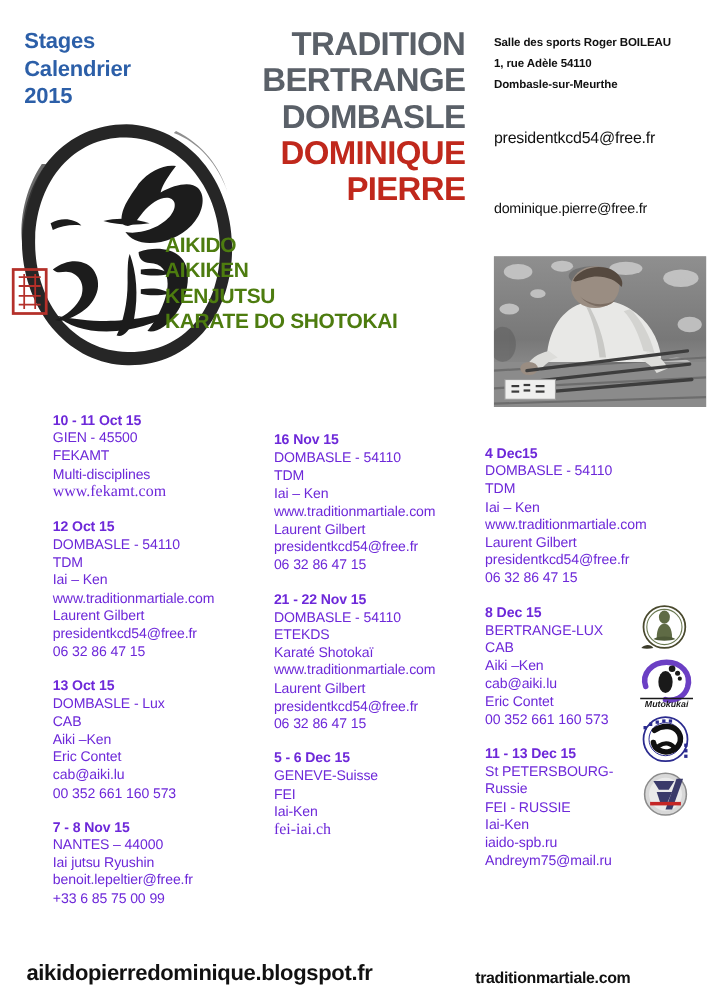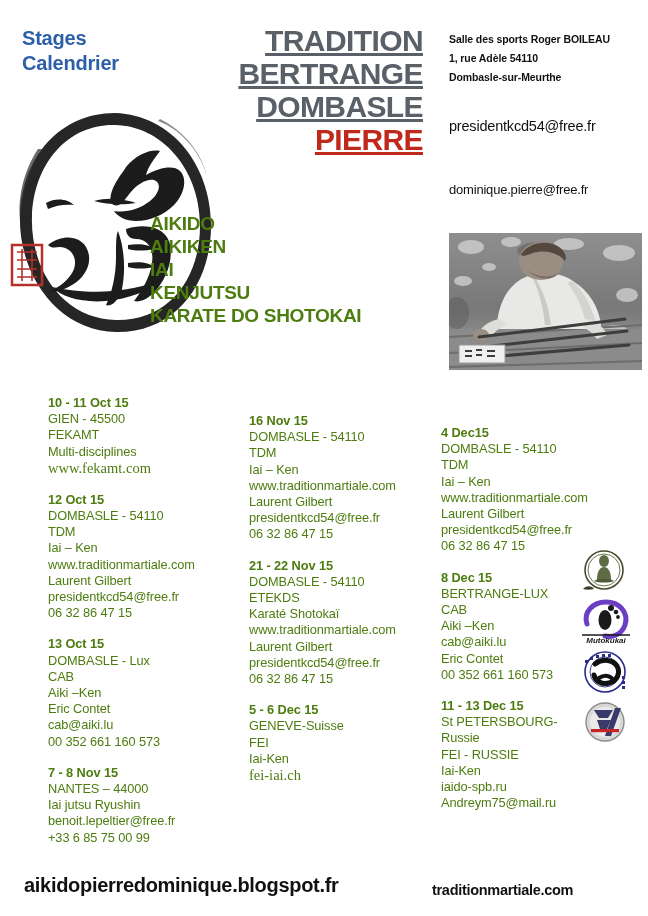--- a/index.html
+++ b/index.html
@@ -47,21 +47,20 @@
     width: 243px;
     text-align: right;
   }
   .title-line {
     font-size: 30px;
     font-weight: bold;
     line-height: 33px;
     letter-spacing: -0.6px;
     color: #5a6068;
     white-space: nowrap;
-    text-decoration: underline;
   }
   .title-line.red { color: #c0281c; }
 
   #disciplines {
     position: absolute;
     left: 150px;
     top: 212px;
     width: 273px;
     color: #4d7c0f;
   }
@@ -114,22 +113,21 @@
     overflow: hidden;
     background: #8e8e8e;
   }
   #practitioner-photo svg { display:block; }
 
   
   .events-col {
     position: absolute;
     font-size: 12.8px;
     line-height: 16.2px;
-    color: #4d7c0f;
-    margin-top: 21px;
+    color: #6d28d9;
   }
   #col-1 { left: 48px;  top: 374px; width: 190px; }
   #col-2 { left: 249px; top: 392px; width: 190px; }
   #col-3 { left: 441px; top: 404px; width: 150px; }
 
   .event { margin-bottom: 15px; }
   .event:last-child { margin-bottom: 0; }
   .event-date {
     font-weight: bold;
     letter-spacing: -0.1px;
@@ -180,20 +178,21 @@
     letter-spacing: -0.3px;
     color: #111;
   }
 </style>
 </head>
 <body>
 
 <div id="calendar-heading">
   <div>Stages</div>
   <div>Calendrier</div>
+  <div>2015</div>
 </div>
 
 <div id="enso-logo">
   <svg width="215" height="235" viewBox="0 0 215 235" aria-hidden="true">
 
     <path d="M107 8 C 52 8 14 52 12 110 C 10 170 50 226 108 227 C 168 228 204 178 203 118 C 202 60 164 10 107 8 Z
              M107 20 C 154 21 191 64 192 118 C 193 172 162 216 108 215 C 56 214 22 166 24 111 C 26 58 60 19 107 20 Z" fill="#262626"></path>
     <path d="M30 44 C 14 68 10 96 12 114 C 14 92 20 64 34 44 Z" fill="#3a3a3a" opacity="0.75"></path>
     <path d="M150 16 C 172 24 190 44 199 70 C 192 46 176 26 152 14 Z" fill="#444" opacity="0.6"></path>
 
@@ -216,27 +215,27 @@
       <rect x="4" y="140" width="30" height="40" fill="none" stroke="#b4302a" stroke-width="2.5"></rect>
       <path d="M9 147 h20 M9 155 h20 M9 164 h20 M9 172 h20 M14 144 v32 M24 144 v32" stroke="#b4302a" stroke-width="1.6" fill="none"></path>
     </g>
   </svg>
 </div>
 
 <div id="title-block">
   <div class="title-line">TRADITION</div>
   <div class="title-line">BERTRANGE</div>
   <div class="title-line">DOMBASLE</div>
+  <div class="title-line red">DOMINIQUE</div>
   <div class="title-line red">PIERRE</div>
 </div>
 
 <div id="disciplines">
   <div class="discipline-line">AIKIDO</div>
   <div class="discipline-line">AIKIKEN</div>
-  <div class="discipline-line">IAI</div>
   <div class="discipline-line">KENJUTSU</div>
   <div class="discipline-line">KARATE DO SHOTOKAI</div>
 </div>
 
 <div id="venue-block">
   <div class="venue-line">Salle des sports Roger BOILEAU</div>
   <div class="venue-line">1, rue Adèle  54110</div>
   <div class="venue-line">Dombasle-sur-Meurthe</div>
 </div>
 

